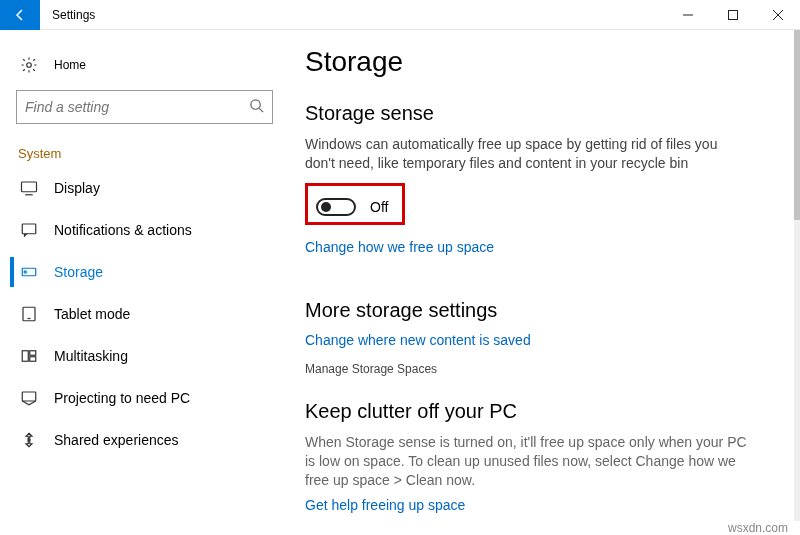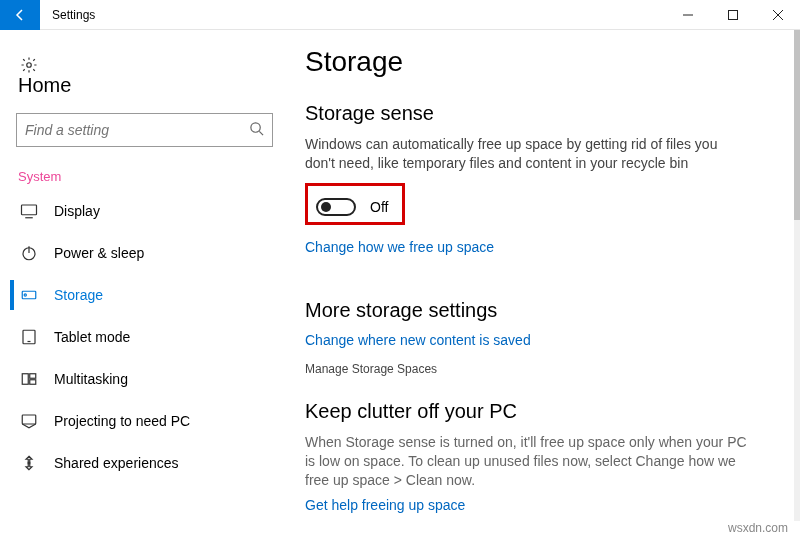--- a/index.html
+++ b/index.html
@@ -38,41 +38,40 @@
   }
   .content {
     display: flex;
     height: calc(100% - 30px);
   }
   .sidebar {
     width: 285px;
     padding: 16px 6px 0 10px;
   }
   .home-row {
-    display: flex; 
+    display: flex; align-items: center;
     padding: 10px 8px;
-    font-size: 20px;
-    flex-direction: column;
+    font-size: 12px;
   }
   .home-row .ico { width: 22px; display:flex; justify-content:center; margin-right:14px; }
   .search-wrap {
     display: flex; align-items: center;
     border: 1px solid #999;
     height: 32px;
     margin: 6px 6px 14px 6px;
     padding: 16px 8px;
     justify-content: flex-end;
   }
   .search-wrap input {
     flex: 1; border: none; outline: none;
     font-size: 14px; font-style: italic; color: #666;
     background: transparent;
   }
   .section-label {
-    color: #ec4899;
+    color: #a16207;
     font-size: 13px;
     padding: 8px 8px 6px 8px;
   }
   .nav-item {
     display: flex; align-items: center;
     height: 42px;
     padding: 0 8px 0 8px;
     position: relative;
     cursor: default;
   }
@@ -180,25 +179,25 @@
           <svg width="18" height="18" viewBox="0 0 24 24" fill="none" stroke="currentColor" stroke-width="1.6">
             <rect x="2" y="4" width="20" height="13" rx="1"></rect>
             <line x1="7" y1="21" x2="17" y2="21"></line>
           </svg>
         </span>
       <span>Display</span>
     </div>
     <div class="nav-item">
       <span class="ico">
           <svg width="18" height="18" viewBox="0 0 24 24" fill="none" stroke="currentColor" stroke-width="1.6">
-            <circle cx="12" cy="13" r="8"></circle>
-            <line x1="12" y1="3" x2="12" y2="12"></line>
-          </svg>
-        </span>
-      <span>Power &amp; sleep</span>
+            <rect x="3" y="4" width="18" height="13" rx="1"></rect>
+            <path d="M9 17l-3 3v-3"></path>
+          </svg>
+        </span>
+      <span>Notifications &amp; actions</span>
     </div>
     <div class="nav-item sel">
       <span class="ico">
           <svg width="18" height="18" viewBox="0 0 24 24" fill="none" stroke="currentColor" stroke-width="1.6">
             <rect x="3" y="7" width="18" height="10" rx="1"></rect>
             <circle cx="7" cy="12" r="1.5"></circle>
           </svg>
         </span>
       <span>Storage</span>
     </div>

